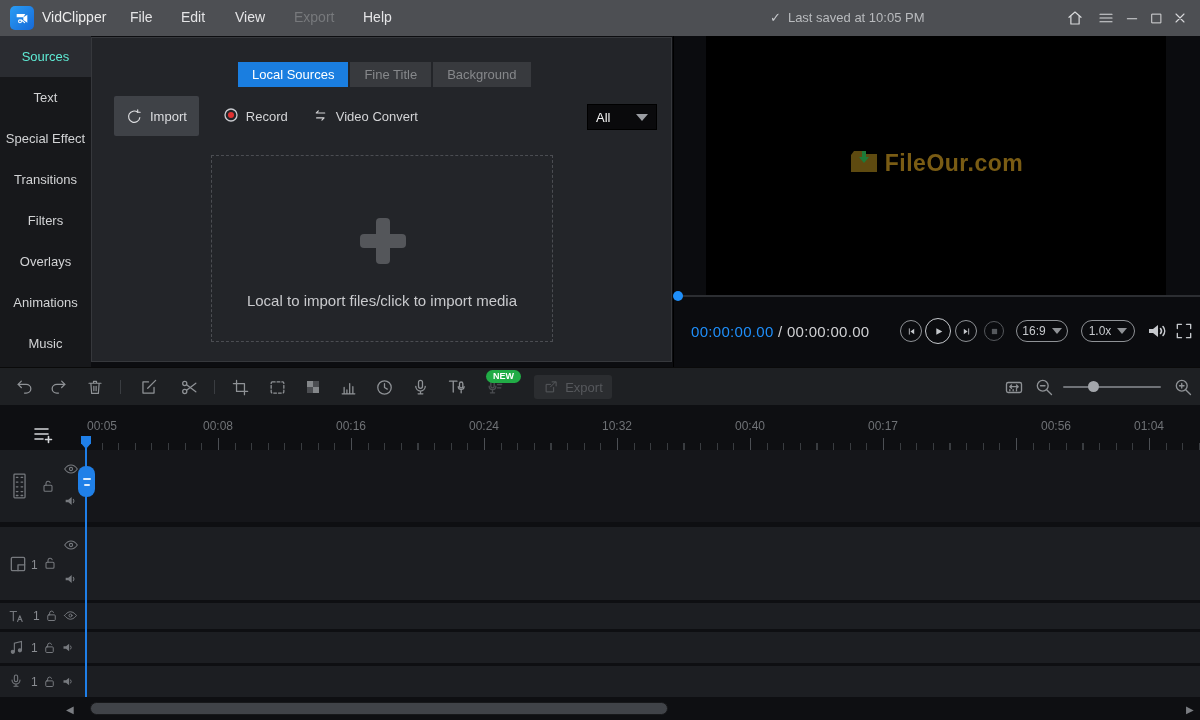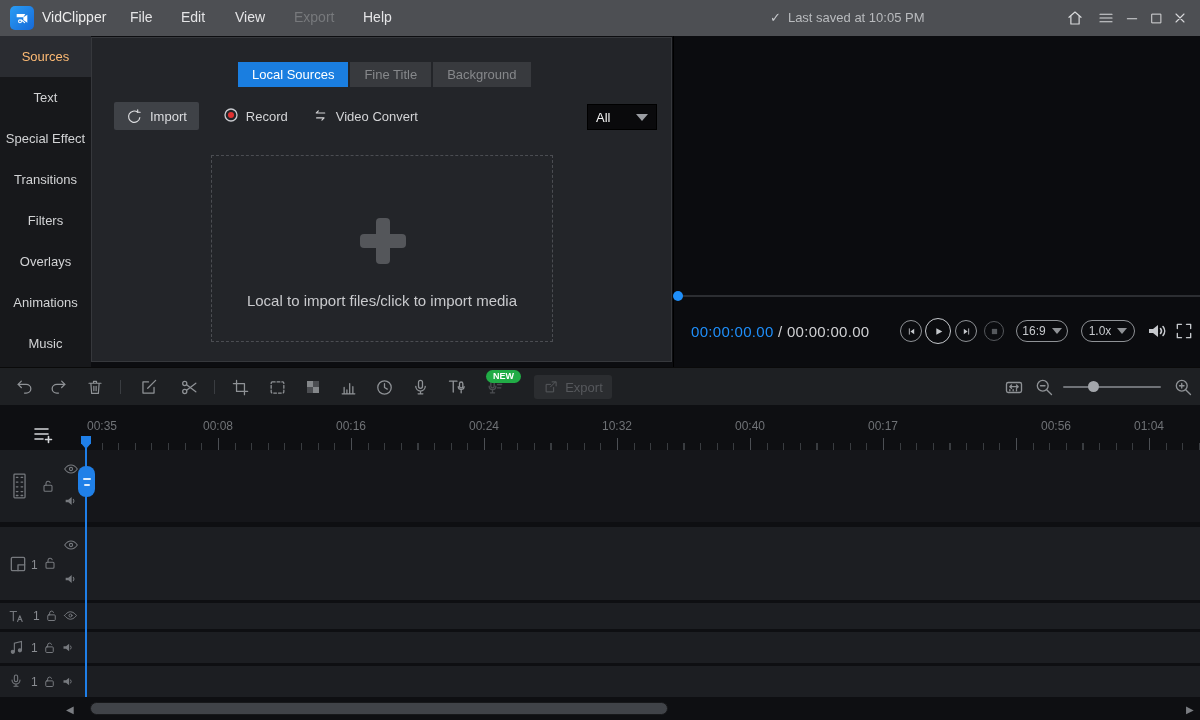--- a/index.html
+++ b/index.html
@@ -16,31 +16,31 @@
   .appname { left:42px; top:9px; color:#ececec; font-size:14px; }
   .menu-item { top:9px; color:#e4e4e6; font-size:14px; cursor:default; }
   .menu-item.dim { color:#77797c; }
   .savestatus { top:10px; color:#b9bbbe; font-size:13px; display:flex; align-items:center; gap:7px; }
   .winbtn { top:8px; width:22px; height:20px; color:#d8d9db; display:flex; align-items:center; justify-content:center; }
 
   
   .sidebar { left:0; top:36px; width:91px; height:331px; background:#17181b; }
   .side-item { width:91px; height:41px; display:flex; align-items:center; justify-content:center;
     color:#d2d3d5; font-size:13px; }
-  .side-item.active { background:#2a2c31; color:#fdba74; }
+  .side-item.active { background:#2a2c31; color:#5eead4; }
 
   
   .srcpanel { left:91px; top:37px; width:581px; height:325px; background:#232529; border:1px solid #36383c; }
   .tabs { left:146px; top:24px; display:flex; }
   .tab { height:25px; padding:0 14px; display:flex; align-items:center; justify-content:center;
     font-size:13px; background:#383a3e; color:#86888b; margin-right:2px; }
   .tab.active { background:#1a7ee0; color:#ffffff; }
   .actrow { left:22px; top:62px; display:flex; align-items:center; height:32px; }
   .btn-import { display:flex; align-items:center; gap:7px; background:#3f4247; border-radius:2px;
-    height:28px; padding:0 12px; color:#dcdde0; font-size:13px; }
+    height:40px; padding:0 12px; color:#dcdde0; font-size:13px; }
   .act { display:flex; align-items:center; gap:7px; color:#d3d4d6; font-size:13px; margin-left:24px; }
   .dd-all { left:495px; top:66px; width:70px; height:26px; background:#0a0a0c; border:1px solid #000;
     color:#f2f2f2; font-size:13px; display:flex; align-items:center; padding:0 8px; justify-content:space-between; }
   .tri-down { width:0; height:0; border-left:6px solid transparent; border-right:6px solid transparent; border-top:7px solid #9a9da2; }
   .dropzone { left:119px; top:117px; width:342px; height:187px; border:1px dashed #4b4d52; }
   .plus { left:148px; top:62px; width:46px; height:46px; color:#54565a; }
   .plus .h, .plus .v { position:absolute; background:currentColor; border-radius:4px; }
   .plus .h { left:0; top:16px; width:46px; height:14px; }
   .plus .v { left:16px; top:0; width:14px; height:46px; }
   .dz-text { left:0; right:0; bottom:32px; text-align:center; color:#c9cacd; font-size:15px; }
@@ -198,20 +198,31 @@
     <div class="abs dropzone">
       <div class="abs plus">
           <span class="h"></span>
           <span class="v"></span>
         </div>
       <div class="abs dz-text">Local to import files/click to import media</div>
     </div>
   </div>
 
   <div class="abs preview">
+    <div class="abs video">
+      <div class="abs wmark">
+        <span>
+          <svg width="30" height="26" viewBox="0 0 30 26">
+            <path d="M2 7l3-4h8l2 3h13v18H2z" fill="#5e4a10"></path>
+            <path d="M15 1l5 6h-3v6h-4V7h-3z" fill="#1d7a38" transform="rotate(180 15 8)"></path>
+          </svg>
+        </span>
+        <span class="txt">FileOur.com</span>
+      </div>
+    </div>
     <div class="abs seekline"></div>
     <div class="abs seekdot"></div>
     <div class="abs timecode">
       <span class="cur">00:00:00.00</span><span> / </span><span>00:00:00.00</span>
     </div>
     <div class="abs pbtn" style="left:226px; top:284px; width:22px; height:22px;">
       <svg class="ic" width="13" height="13" viewBox="0 0 24 24">
           <path d="M8 7v10"></path>
           <path d="M17 7l-7 5 7 5z" fill="currentColor" stroke="none"></path>
         </svg>
@@ -370,21 +381,21 @@
 
   <div class="abs timeline">
     <div class="abs addtrack">
       <svg class="ic" width="24" height="24" viewBox="0 0 24 24">
           <path d="M4 6h13M4 11h13M4 16h8"></path>
           <path d="M17.5 13.5v6M14.5 16.5h6"></path>
         </svg>
     </div>
 
     <div>
-      <div class="abs ruler-label" style="left:87px">00:35</div>
+      <div class="abs ruler-label" style="left:87px">00:05</div>
       <div class="abs ruler-label" style="left:218px; transform:translateX(-50%)">00:08</div>
       <div class="abs ruler-label" style="left:351px; transform:translateX(-50%)">00:16</div>
       <div class="abs ruler-label" style="left:484px; transform:translateX(-50%)">00:24</div>
       <div class="abs ruler-label" style="left:617px; transform:translateX(-50%)">10:32</div>
       <div class="abs ruler-label" style="left:750px; transform:translateX(-50%)">00:40</div>
       <div class="abs ruler-label" style="left:883px; transform:translateX(-50%)">00:17</div>
       <div class="abs ruler-label" style="left:1056px;transform:translateX(-50%)">00:56</div>
       <div class="abs ruler-label" style="left:1149px;transform:translateX(-50%)">01:04</div>
       <div class="abs ticks"></div>
       <div class="abs majortick" style="left:85px"></div>

